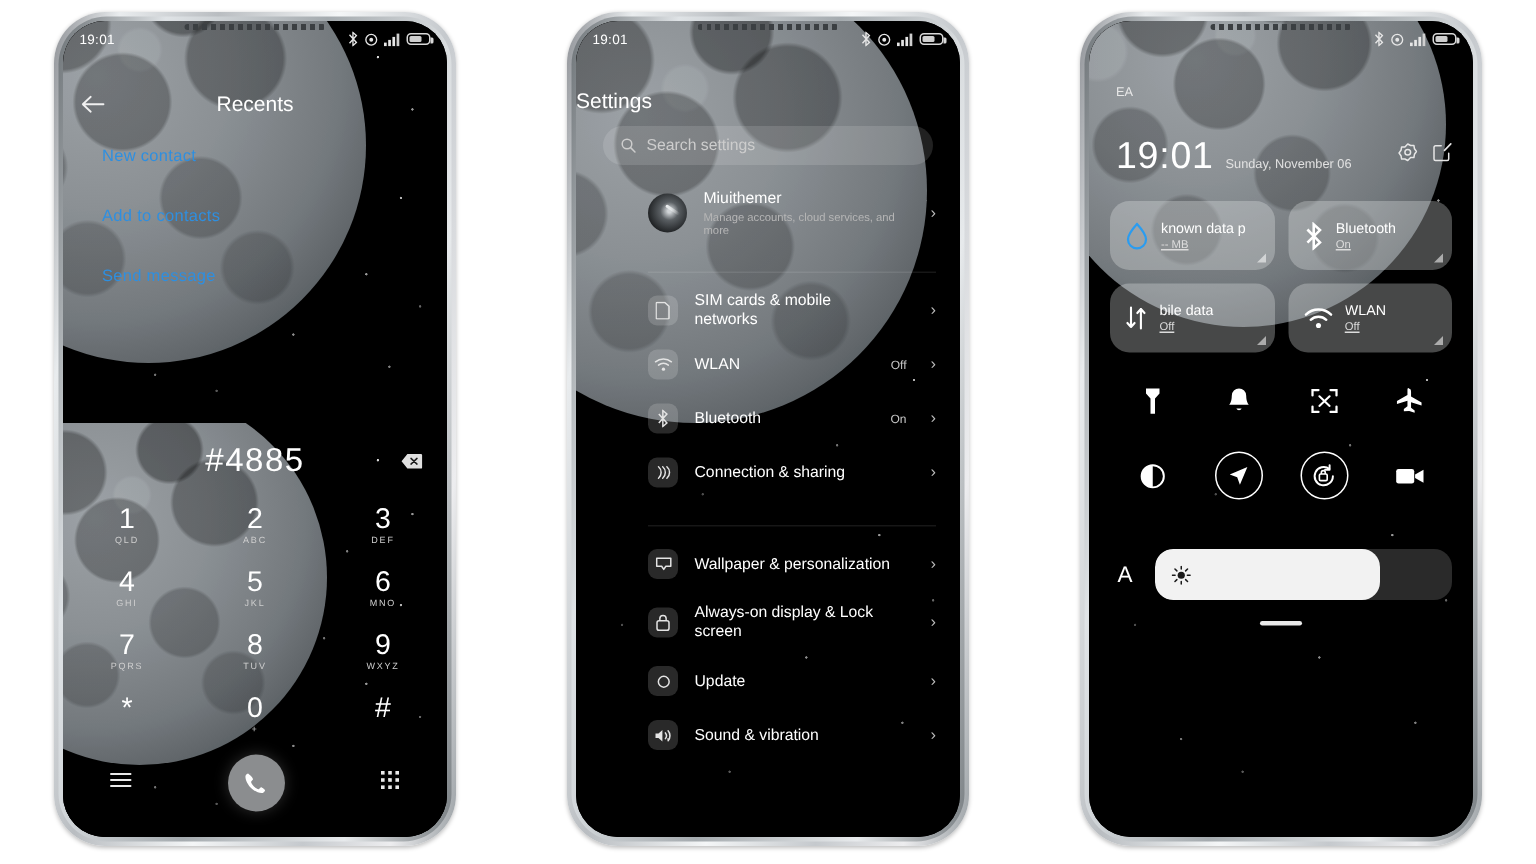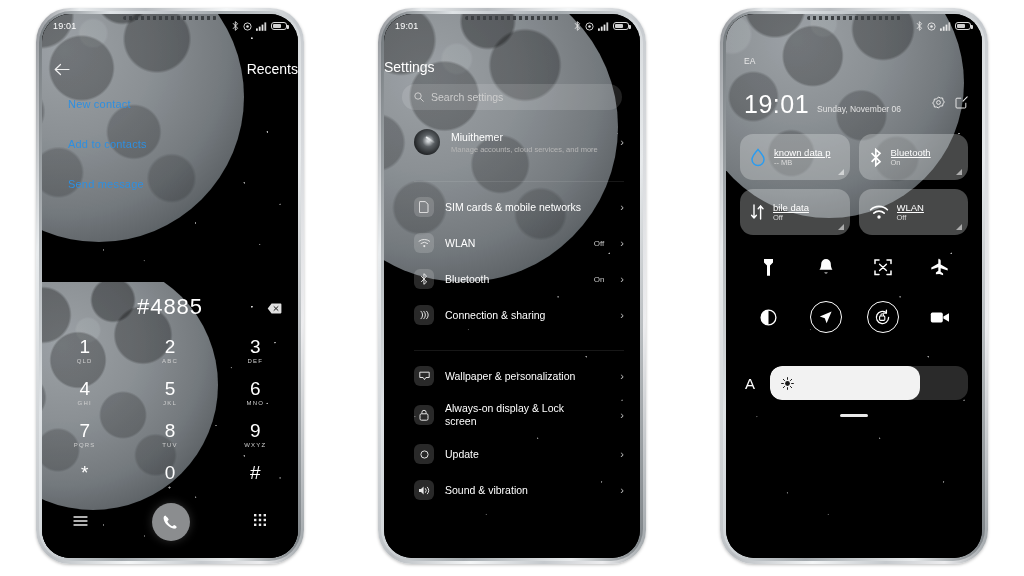--- a/index.html
+++ b/index.html
@@ -101,21 +101,21 @@
   .batt i { position: absolute; left: 1px; top: 1px; bottom: 1px; width: 55%; background: #cfcfcf; border-radius: 1px; display: block; }
 
   
   .p1-top { position: absolute; top: 0; left: 0; right: 0; height: 268px; overflow: hidden; }
   .p1-top .moon { width: 290px; height: 290px; left: -88px; top: -62px; }
   .p1-appbar {
     position: absolute; top: 40px; left: 0; right: 0; height: 30px;
     display: flex; align-items: center; z-index: 10;
   }
   .p1-back { width: 40px; display: flex; justify-content: center; color: #f0f0f0; }
-  .p1-title { flex: 1; text-align: right; color: #fff; font-size: 14px; margin-left: -40px; }
+  .p1-title { flex: 1; text-align: center; color: #fff; font-size: 14px; margin-left: -40px; }
   .p1-links { position: absolute; top: 84px; left: 26px; z-index: 10; }
   .p1-links div { color: #2e8fe0; font-size: 11px; margin-bottom: 28px; letter-spacing: .2px; }
 
   .p1-pad {
     position: absolute; top: 268px; left: 0; right: 0; bottom: 0;
     overflow: hidden; background: #000;
   }
   .p1-pad .moon { width: 250px; height: 250px; left: -74px; top: -22px; }
   .p1-number {
     position: absolute; top: 12px; left: 0; right: 0; text-align: center;
@@ -145,21 +145,21 @@
   
   .p2-wrap { position: absolute; inset: 0; overflow: hidden; }
   .p2-wrap .moon { width: 310px; height: 310px; left: -76px; top: -42px; }
   .p2-title { position: absolute; top: 45px; left: 0; right: 0; text-align: left; color: #fff; font-size: 14px; z-index: 10; }
   .p2-search {
     position: absolute; top: 70px; left: 18px; right: 18px; height: 26px;
     background: rgba(255,255,255,.13); border-radius: 14px;
     display: flex; align-items: center; gap: 7px; padding: 0 12px; z-index: 10;
   }
   .p2-search span { color: #cdcdcd; font-size: 10.5px; }
-  .rows { position: absolute; top: 106px; left: 14px; right: 0; z-index: 10; }
+  .rows { position: absolute; top: 106px; left: 0; right: 0; z-index: 10; padding-left: 32px; }
   .row {
     display: flex; align-items: center; gap: 11px;
     padding: 0 16px; min-height: 36px;
   }
   .row .ic {
     width: 20px; height: 20px; border-radius: 6px;
     background: rgba(255,255,255,.16);
     display: flex; align-items: center; justify-content: center; flex: 0 0 20px;
   }
   .row .txt { flex: 1; }
@@ -198,22 +198,22 @@
   .tiles {
     position: absolute; top: 120px; left: 14px; right: 14px; z-index: 10;
     display: grid; grid-template-columns: 1fr 1fr; gap: 9px;
   }
   .tile {
     height: 46px; border-radius: 13px; background: rgba(235,238,240,.30);
     display: flex; align-items: center; gap: 8px; padding: 0 10px; position: relative;
     overflow: hidden;
   }
   .tile .tl { min-width: 0; }
-  .tile .tt { color: #fff; font-size: 9.5px; white-space: nowrap; overflow: hidden; text-decoration: underline; }
-  .tile .ts { color: #dcdcdc; font-size: 7.5px; margin-top: 0; }
+  .tile .tt { color: #fff; font-size: 9.5px; white-space: nowrap; overflow: hidden; }
+  .tile .ts { color: #dcdcdc; font-size: 7.5px; margin-top: 0; text-decoration: underline; }
   .tile .corner {
     position: absolute; right: 6px; bottom: 5px;
     width: 0; height: 0; border-left: 6px solid transparent; border-bottom: 6px solid rgba(255,255,255,.55);
   }
   .icon-grid {
     position: absolute; top: 236px; left: 14px; right: 14px; z-index: 10;
     display: grid; grid-template-columns: repeat(4,1fr); row-gap: 16px; justify-items: center;
   }
   .icon-cell { display: flex; align-items: center; justify-content: center; color: #fff; height: 34px; }
   .ring { width: 32px; height: 32px; border: 1.4px solid #ffffff; border-radius: 50%; display: flex; align-items: center; justify-content: center; }

